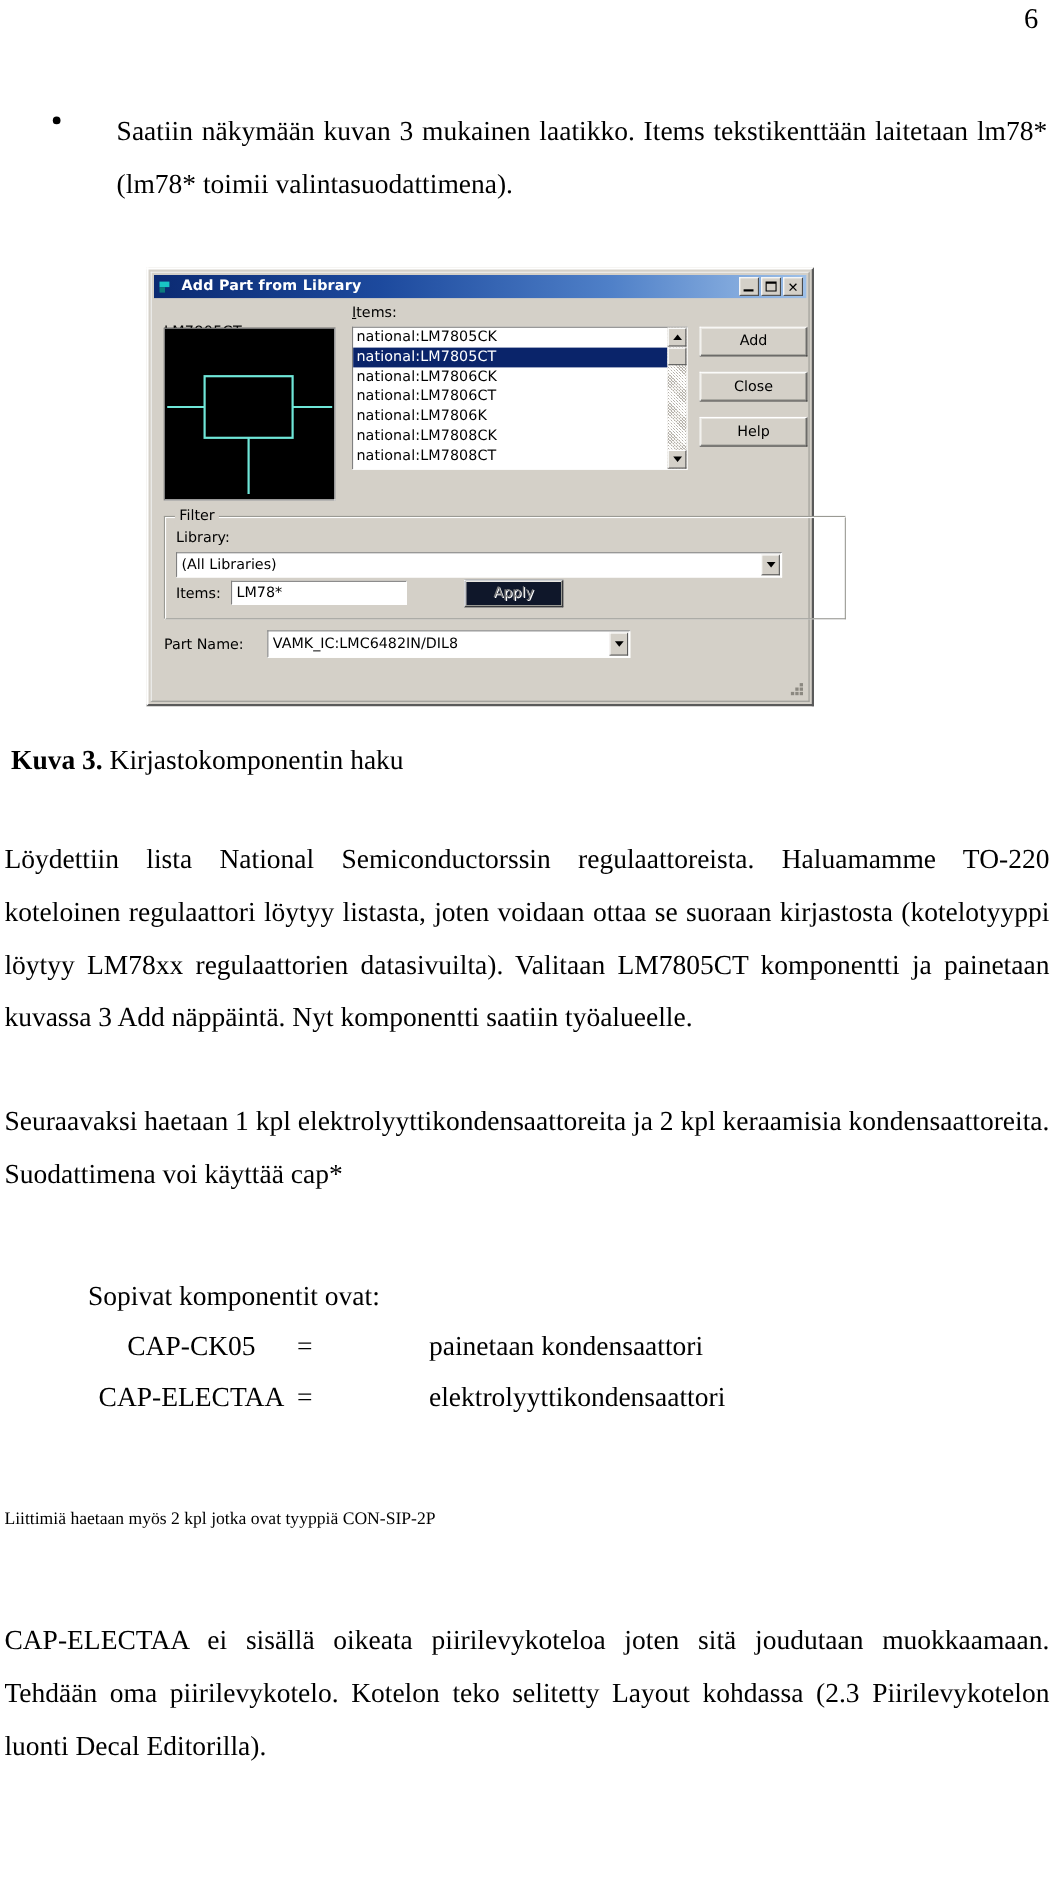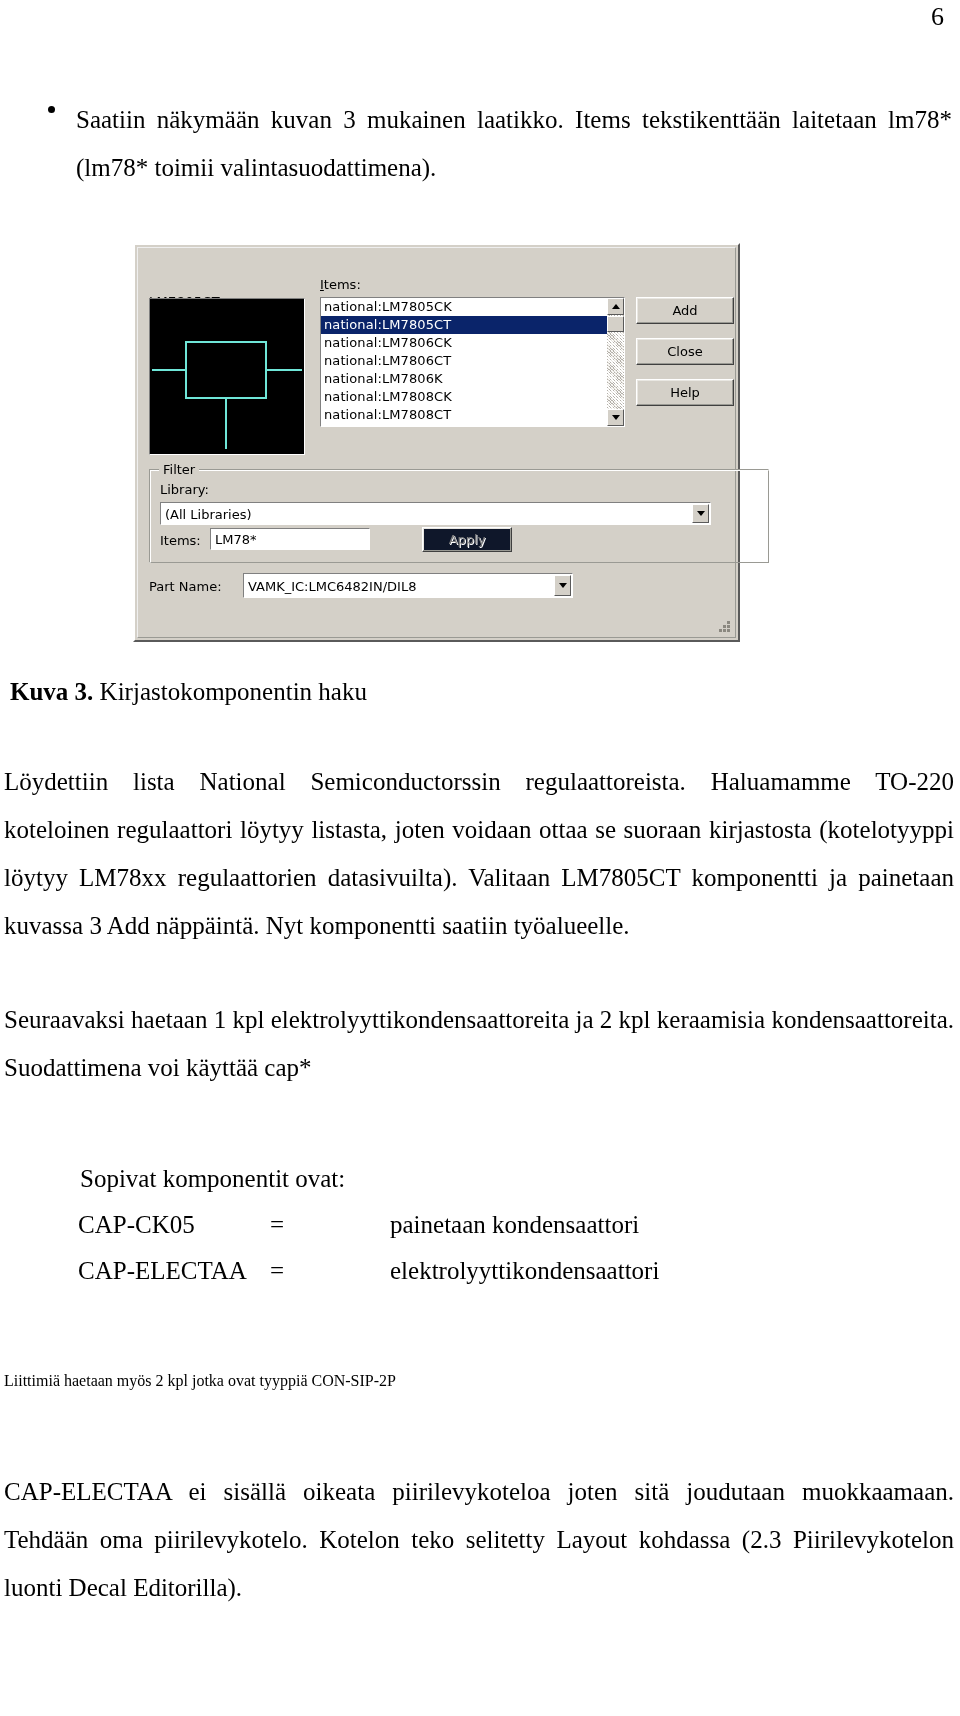--- a/index.html
+++ b/index.html
@@ -30,21 +30,21 @@
     position: absolute;
     left: 0;
     top: 96px;
     width: 960px;
   }
 
   
   .bullet-block {
     position: relative;
     margin: 0 8px 0 0;
-    padding-left: 76px;
+    padding-left: 106px;
   }
   .bullet-dot {
     position: absolute;
     left: 48px;
     top: 10px;
     width: 7px;
     height: 7px;
     border-radius: 50%;
     background: #000;
   }
@@ -81,21 +81,21 @@
     margin-left: 78px;
     border-collapse: collapse;
     font-size: 25px;
   }
   .comp-table td {
     padding: 0 0 0 0;
     line-height: 46px;
     vertical-align: top;
     white-space: nowrap;
   }
-  .comp-table td.c-name { width: 192px; }
+  .comp-table td.c-name { width: 192px; text-align: center; }
   .comp-table td.c-eq   { width: 120px; }
 
   .plain-line {
     margin: 0 6px 0 4px;
     font-size: 16px;
     line-height: 46px;
   }
 
   
   .dialog-wrap {
@@ -444,20 +444,38 @@
     <span class="bullet-dot"></span>
     <p class="para">Saatiin näkymään kuvan 3 mukainen laatikko. Items tekstikenttään laitetaan lm78* (lm78* toimii valintasuodattimena).</p>
   </div>
 
 </div>
 
 <div class="dialog-wrap">
   <div class="dialog">
     <div class="dialog-inner-edge"></div>
 
+    <div class="titlebar">
+      <span class="title-icon">
+        <i class="flagA"></i>
+          <i class="flagB"></i>
+      </span>
+      <span class="title-text">Add Part from Library</span>
+      <span class="title-buttons">
+        <span class="tbtn">
+            <i class="g-min"></i>
+          </span>
+        <span class="tbtn">
+            <i class="g-max"></i>
+          </span>
+        <span class="tbtn">
+            <i class="g-close">✕</i>
+          </span>
+      </span>
+    </div>
 
     <div class="dlg-body">
 
       <div class="preview-label">LM7805CT</div>
       <div class="preview-box">
         <svg width="154" height="155" viewBox="0 0 154 155">
           <rect x="36" y="43" width="80" height="56" fill="none" stroke="#6fe6d8" stroke-width="2"></rect>
           <line x1="2" y1="71" x2="36" y2="71" stroke="#6fe6d8" stroke-width="2"></line>
           <line x1="116" y1="71" x2="152" y2="71" stroke="#6fe6d8" stroke-width="2"></line>
           <line x1="76" y1="99" x2="76" y2="150" stroke="#6fe6d8" stroke-width="2"></line>

